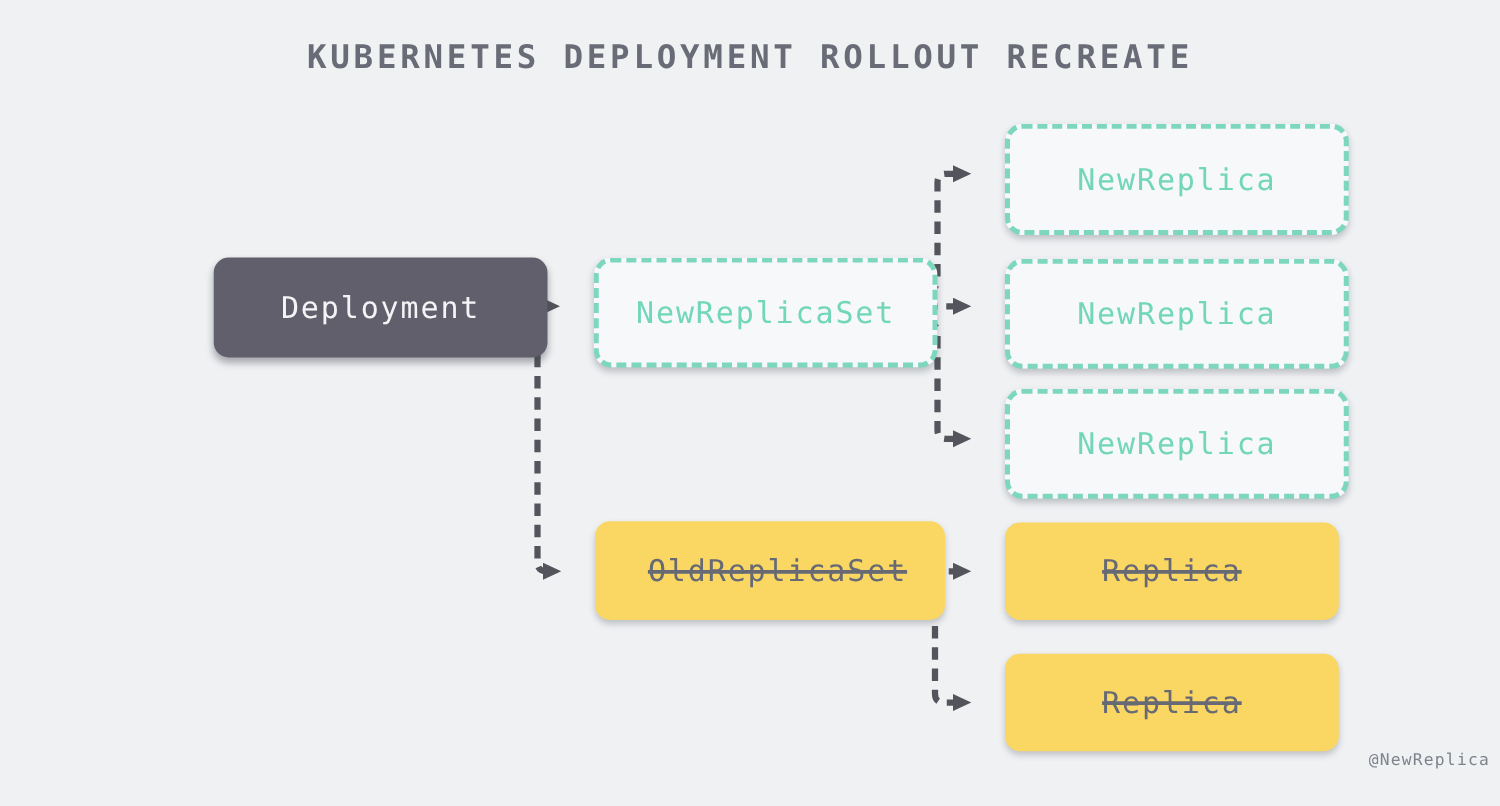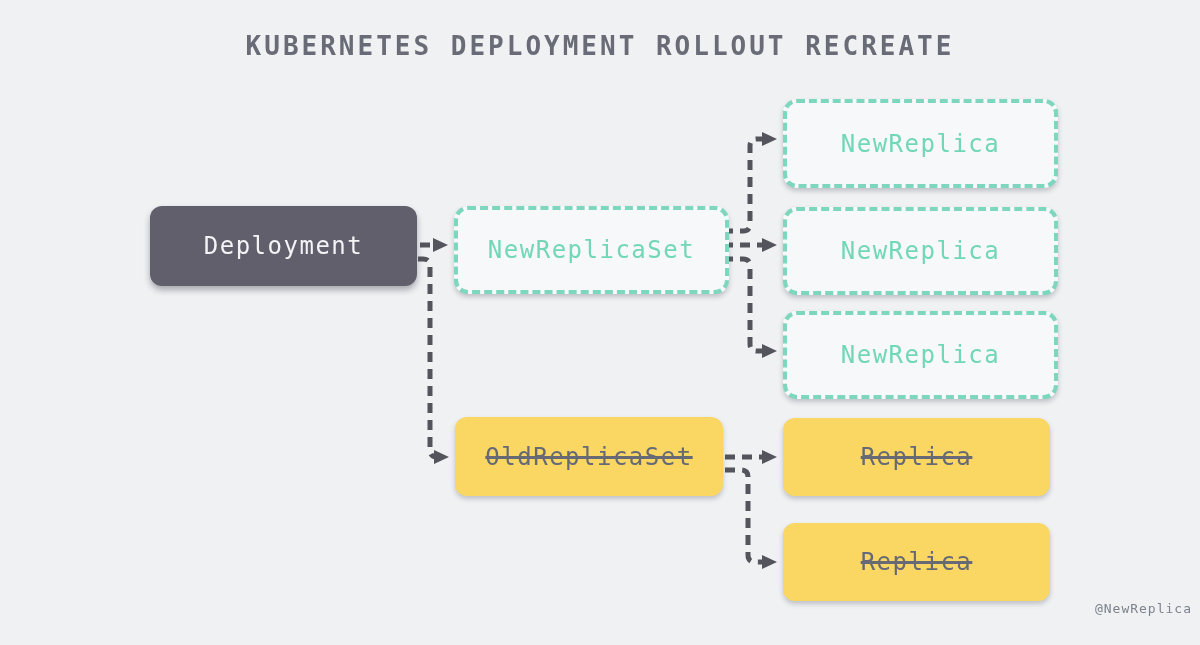--- a/index.html
+++ b/index.html
@@ -32,20 +32,21 @@
   }
   .node {
     position: absolute;
     display: flex;
     align-items: center;
     justify-content: center;
     font-size: 24px;
     letter-spacing: 1.5px;
     border-radius: 12px;
     box-shadow: 0 3px 5px rgba(70, 72, 82, 0.28);
+    margin-left: 21px;
   }
   .node.solid {
     background: #615f6b;
     color: #f4f4f6;
     box-shadow: 0 4px 6px rgba(60, 62, 72, 0.40);
   }
   .node.new {
     background: #f6f8f9;
     color: #72d6b8;
     border: 4px dashed #7dd7be;
@@ -57,21 +58,21 @@
   }
   .node.old .label {
     text-decoration: line-through;
     text-decoration-thickness: 3px;
   }
   #n-deployment      { left: 150px; top: 206px; width: 267px; height: 80px; }
   #n-newreplicaset   { left: 454px; top: 206px; width: 267px; height: 80px; }
   #n-newreplica1     { left: 783px; top:  99px; width: 267px; height: 81px; }
   #n-newreplica2     { left: 783px; top: 207px; width: 267px; height: 80px; }
   #n-newreplica3     { left: 783px; top: 311px; width: 267px; height: 80px; }
-  #n-oldreplicaset   { left: 455px; top: 417px; width: 268px; height: 79px; }
+  #n-oldreplicaset   { left: 455px; top: 417px; width: 268px; height: 79px; padding-left: 12px; }
   #n-oldreplica1     { left: 783px; top: 418px; width: 267px; height: 78px; }
   #n-oldreplica2     { left: 783px; top: 523px; width: 267px; height: 78px; }
   .watermark {
     position: absolute;
     right: 8px;
     bottom: 6px;
     font-size: 13px;
     letter-spacing: 1px;
     color: #7e838c;
   }

